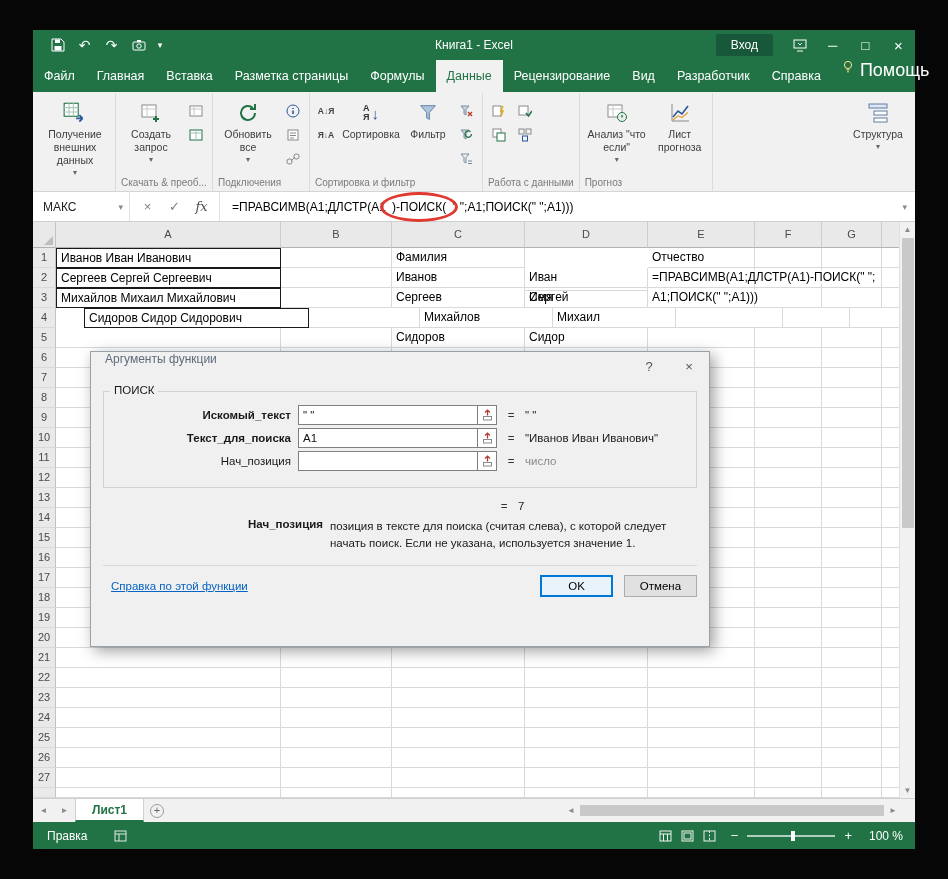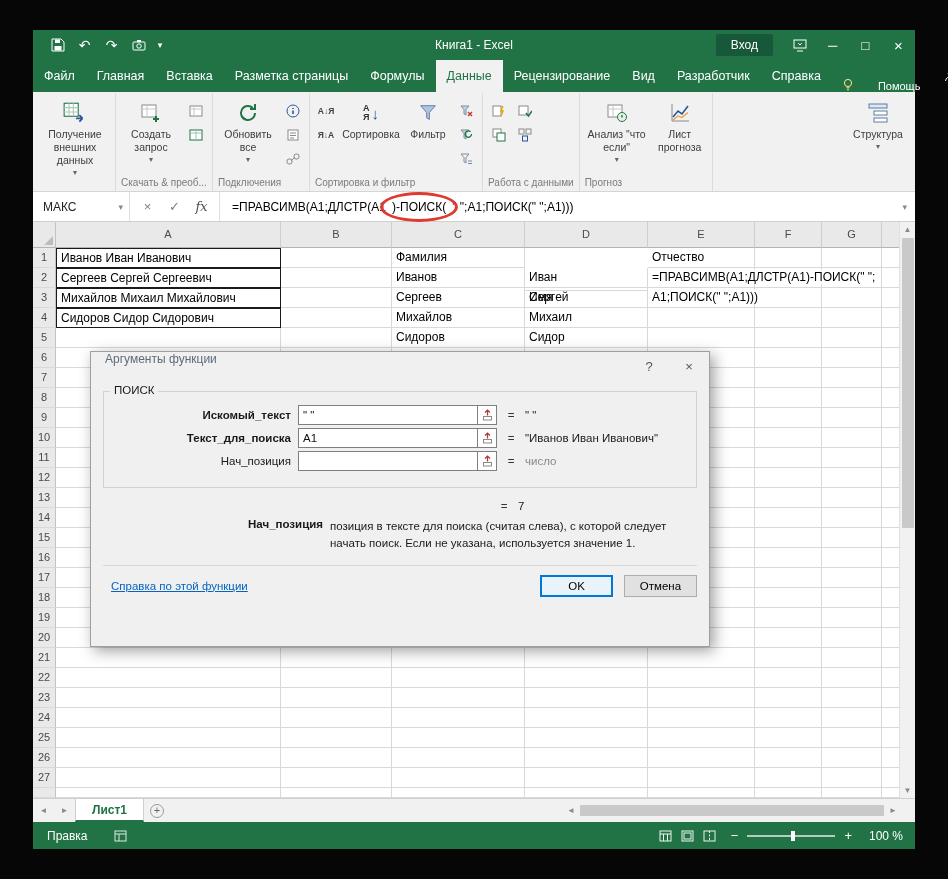--- a/index.html
+++ b/index.html
@@ -16,21 +16,21 @@
 .win-title{position:absolute;left:0;right:0;text-align:center;font-size:12px;color:#fff;pointer-events:none}
 .win-ctrl{margin-left:auto;display:flex;align-items:center;height:100%;z-index:2}
 .signin{background:#17573a;color:#fff;font-size:12px;padding:4px 15px;border-radius:2px;margin-right:10px}
 .winbtn{width:33px;height:100%;display:flex;align-items:center;justify-content:center;font-size:13px;color:#fff}
 .winbtn.close{font-size:15px}
 
 
 .tabrow{height:32px;background:#217346;display:flex;align-items:stretch;color:#fff;flex:0 0 auto}
 .tab{display:flex;align-items:center;padding:0 11px;font-size:12.5px;white-space:nowrap}
 .tab.active{background:#f1f1f1;color:#217346}
-.tellme{display:flex;align-items:flex-end;gap:24px;padding:0 10px;font-size:11px}
+.tellme{display:flex;align-items:flex-start;gap:6px;padding:0 10px;font-size:18px}
 .share{margin-left:auto;display:flex;align-items:center;gap:6px;padding:0 14px;font-size:12.5px;color:rgba(255,255,255,.85)}
 
 
 .ribbon{height:100px;background:#f1f1f1;border-bottom:1px solid #d5d5d5;display:flex;align-items:stretch;padding:1px 2px 0 2px;flex:0 0 auto}
 .rgroup{display:flex;flex-direction:column;border-right:1px solid #dcdcdc;padding:1px 3px 0 3px}
 .rgroup.last{border-right:none;margin-left:auto}
 .rg-content{flex:1;display:flex;align-items:stretch}
 .rg-label{height:16px;font-size:10px;color:#7b7b7b;text-align:left;white-space:nowrap;padding:0 2px;line-height:15px}
 .bigbtn{width:64px;display:flex;flex-direction:column;align-items:center;text-align:center;font-size:10.5px;color:#3d3d3d;padding:4px 1px 0 1px;line-height:1.25}
 .bigbtn .bicon{height:30px;display:flex;align-items:center;justify-content:center}
@@ -476,21 +476,21 @@
               <div class="cell" style="width: 111px;"></div>
               <div class="cell" style="width: 133px;"><span>Сергеев</span></div>
               <div class="cell" style="width: 123px;"><span>Сергей</span></div>
               <div class="cell" style="width: 107px;"><span class="ovf">A1;ПОИСК(" ";A1)))</span></div>
               <div class="cell" style="width: 67px;"></div>
               <div class="cell" style="width: 60px;"></div>
               <div class="cell-filler"></div>
             </div>
             <div class="grow">
               <div class="rowh">4</div>
-              <div class="cell bordered" style="width: 225px;"><span>Сидоров Сидор Сидорович</span></div>
+              <div class="cell bordered" style="width: 225px; margin-left: 28px;"><span>Сидоров Сидор Сидорович</span></div>
               <div class="cell" style="width: 111px;"></div>
               <div class="cell" style="width: 133px;"><span>Михайлов</span></div>
               <div class="cell" style="width: 123px;"><span>Михаил</span></div>
               <div class="cell" style="width: 107px;"></div>
               <div class="cell" style="width: 67px;"></div>
               <div class="cell" style="width: 60px;"></div>
               <div class="cell-filler"></div>
             </div>
             <div class="grow">
               <div class="rowh">5</div>

